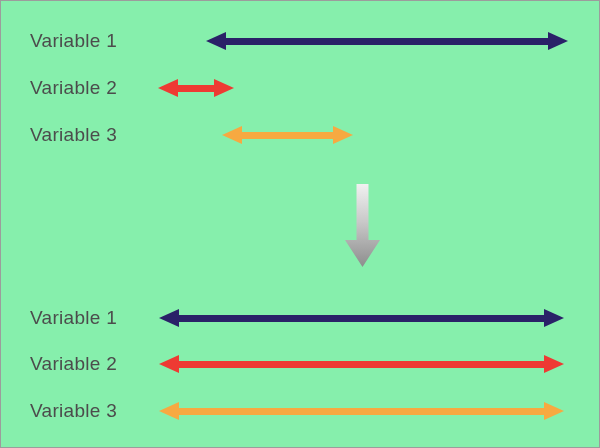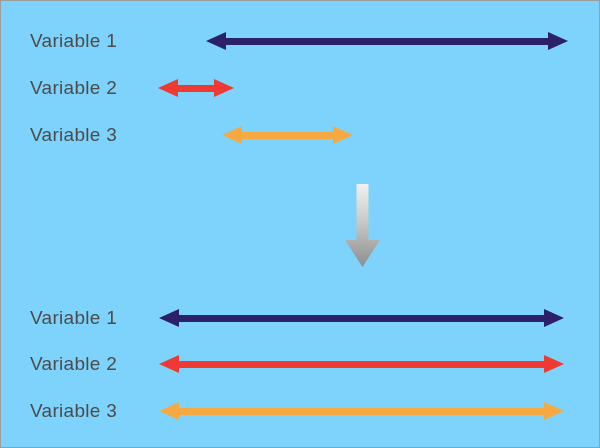--- a/index.html
+++ b/index.html
@@ -1,21 +1,21 @@
 <!DOCTYPE html>
 <html><head>
 <meta charset="utf-8">
 <style>
   html,body{margin:0;padding:0;background:#fff;}
   .frame{
     position:relative;
     width:600px;height:448px;
     box-sizing:border-box;
     border:1px solid #9c9c9c;
-    background:#7dd3fc;
+    background:#86efac;
     font-family:"Liberation Sans", sans-serif;
     overflow:hidden;
   }
   .row{
     position:absolute;left:0;width:100%;height:26px;
   }
   .row .label{
     position:absolute;left:29px;top:0;
     height:26px;line-height:26px;
     font-size:19px;letter-spacing:0.3px;

